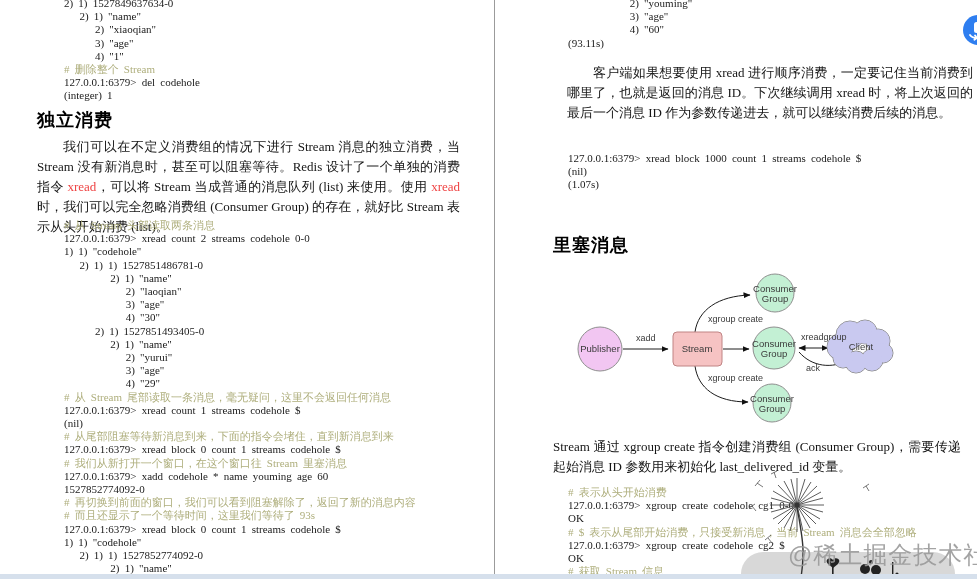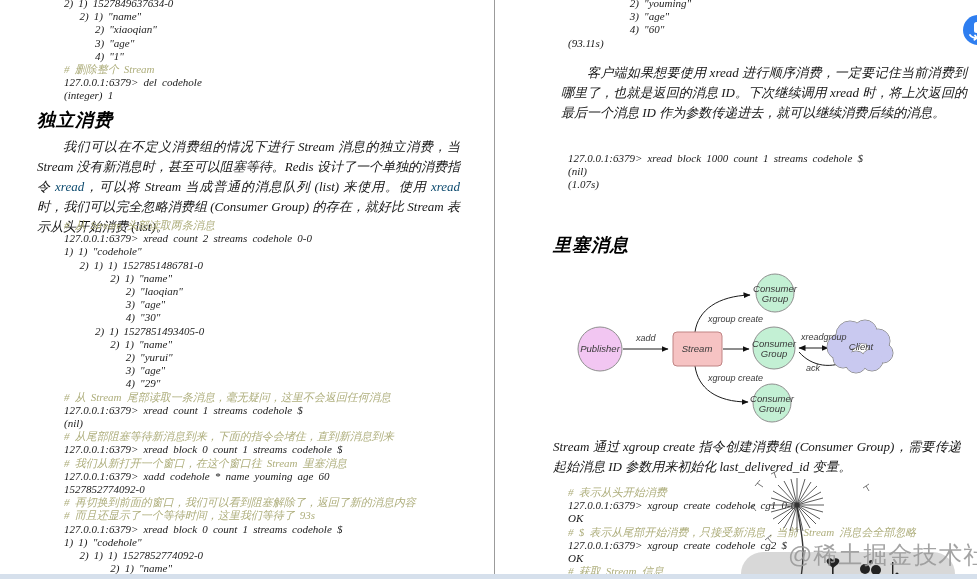--- a/index.html
+++ b/index.html
@@ -2,33 +2,33 @@
 <html><head>
 <meta charset="utf-8">
 <style>
   html,body{margin:0;padding:0;}
   body{
     width:977px;height:579px;position:relative;overflow:hidden;
     background:#ffffff;
     font-family:"Liberation Serif","DejaVu Serif",serif;
     color:#1a1a1a;
   }
-  .page{position:absolute;top:0;height:579px;background:#fff;font-style:italic;}
+  .page{position:absolute;top:0;height:579px;background:#fff;}
   .page-left{left:0;width:494px;border-right:1px solid #9b9b9b;}
   .page-right{left:495px;width:482px;}
 
   .codeblock{position:absolute;font-size:11px;line-height:13.2px;white-space:pre;word-spacing:2.4px;color:#1a1a1a;}
   .codeblock .codeline[data-type="comment"]{color:#aeae7c;}
 
   .doc-heading{position:absolute;margin:0;font-family:"Liberation Sans","DejaVu Sans",sans-serif;
     font-weight:bold;font-size:18px;color:#000;letter-spacing:1px;}
 
   .para{position:absolute;margin:0;font-size:13px;line-height:20px;text-align:justify;color:#151515;}
   .para.indent{text-indent:2em;}
-  .para span[data-type="em"]{color:#0c4a6e;}
+  .para span[data-type="em"]{color:#ef4444;}
 
   
   .diagram{position:absolute;left:55px;top:262px;}
   .diagram text{font-family:"Liberation Sans","DejaVu Sans",sans-serif;fill:#3a3a3a;}
   .node-label{font-size:9.5px;}
   .edge-label{font-size:9px;fill:#444;}
   .edge{stroke:#1c1c1c;stroke-width:1;fill:none;}
   .nodeshape{stroke:#8f8f8f;stroke-width:1;}
   .stream-rect{stroke:#c08484;stroke-width:1;}
   .cloud circle.cs{stroke:#8f8f8f;stroke-width:1;}
@@ -53,21 +53,21 @@
   <h2 class="doc-heading" style="left:37px;top:108px;">独立消费</h2>
 
   <p class="para indent" style="left:37px;top:137px;width:423px;"><span>我们可以在不定义消费组的情况下进行 Stream 消息的独立消费，当 Stream 没有新消息时，甚至可以阻塞等待。Redis 设计了一个单独的消费指令 </span><span data-type="em">xread</span><span>，可以将 Stream 当成普通的消息队列 (list) 来使用。使用 </span><span data-type="em">xread</span><span> 时，我们可以完全忽略消费组 (Consumer Group) 的存在，就好比 Stream 表示从头开始消费 (list)。</span></p>
 
   <div class="codeblock" style="left:64px;top:219px;"><div class="codeline" data-type="comment"># 从 Stream 头部读取两条消息</div><div class="codeline">127.0.0.1:6379&gt; xread count 2 streams codehole 0-0</div><div class="codeline">1) 1) "codehole"</div><div class="codeline">   2) 1) 1) 1527851486781-0</div><div class="codeline">         2) 1) "name"</div><div class="codeline">            2) "laoqian"</div><div class="codeline">            3) "age"</div><div class="codeline">            4) "30"</div><div class="codeline">      2) 1) 1527851493405-0</div><div class="codeline">         2) 1) "name"</div><div class="codeline">            2) "yurui"</div><div class="codeline">            3) "age"</div><div class="codeline">            4) "29"</div><div class="codeline" data-type="comment"># 从 Stream 尾部读取一条消息，毫无疑问，这里不会返回任何消息</div><div class="codeline">127.0.0.1:6379&gt; xread count 1 streams codehole $</div><div class="codeline">(nil)</div><div class="codeline" data-type="comment"># 从尾部阻塞等待新消息到来，下面的指令会堵住，直到新消息到来</div><div class="codeline">127.0.0.1:6379&gt; xread block 0 count 1 streams codehole $</div><div class="codeline" data-type="comment"># 我们从新打开一个窗口，在这个窗口往 Stream 里塞消息</div><div class="codeline">127.0.0.1:6379&gt; xadd codehole * name youming age 60</div><div class="codeline">1527852774092-0</div><div class="codeline" data-type="comment"># 再切换到前面的窗口，我们可以看到阻塞解除了，返回了新的消息内容</div><div class="codeline" data-type="comment"># 而且还显示了一个等待时间，这里我们等待了 93s</div><div class="codeline">127.0.0.1:6379&gt; xread block 0 count 1 streams codehole $</div><div class="codeline">1) 1) "codehole"</div><div class="codeline">   2) 1) 1) 1527852774092-0</div><div class="codeline">         2) 1) "name"</div></div>
 </div>
 
 <div class="page page-right">
   <div class="codeblock" style="left:73px;top:-3px;"><div class="codeline">            2) "youming"</div><div class="codeline">            3) "age"</div><div class="codeline">            4) "60"</div><div class="codeline">(93.11s)</div></div>
 
-  <p class="para indent" style="left:66px;top:63px;width:406px;">客户端如果想要使用 xread 进行顺序消费，一定要记住当前消费到哪里了，也就是返回的消息 ID。下次继续调用 xread 时，将上次返回的最后一个消息 ID 作为参数传递进去，就可以继续消费后续的消息。</p>
+  <p class="para indent" style="left:72px;top:63px;width:406px;">客户端如果想要使用 xread 进行顺序消费，一定要记住当前消费到哪里了，也就是返回的消息 ID。下次继续调用 xread 时，将上次返回的最后一个消息 ID 作为参数传递进去，就可以继续消费后续的消息。</p>
 
 
   <div class="codeblock" style="left:73px;top:152px;"><div class="codeline">127.0.0.1:6379&gt; xread block 1000 count 1 streams codehole $</div><div class="codeline">(nil)</div><div class="codeline">(1.07s)</div></div>
 
   <h2 class="doc-heading" style="left:58px;top:233px;">里塞消息</h2>
 
   <svg class="diagram" width="350" height="178" viewBox="0 0 350 178">
     <defs>
       <marker id="arr" markerWidth="8" markerHeight="8" refX="6.5" refY="3" orient="auto-start-reverse">
         <path d="M0,0 L7,3 L0,6 Z" fill="#111"></path>

